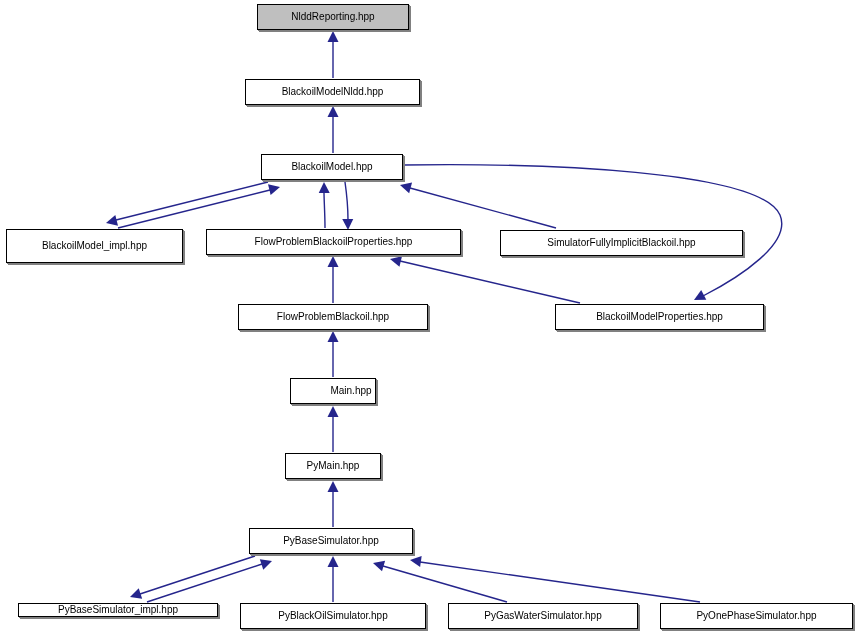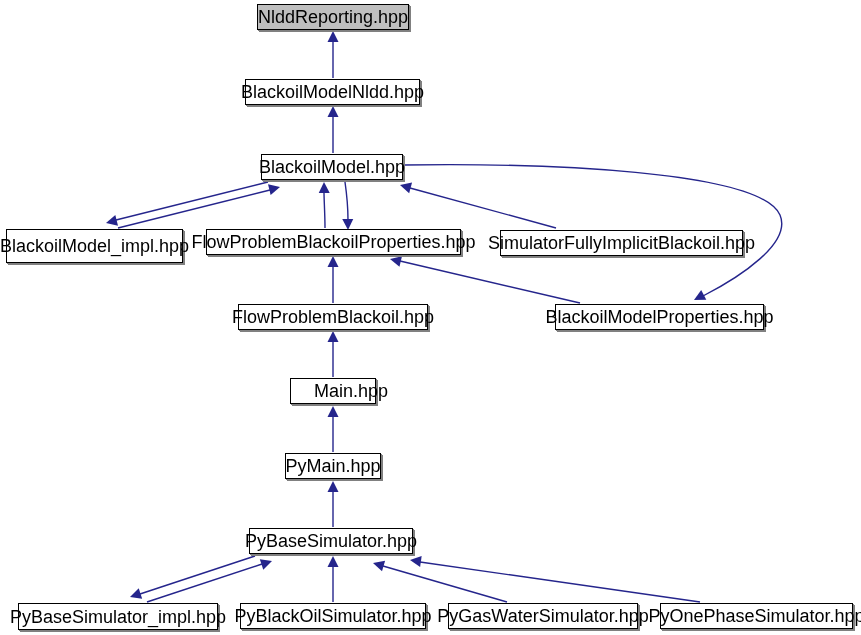--- a/index.html
+++ b/index.html
@@ -26,21 +26,21 @@
   }
   .node {
     position: absolute;
     box-sizing: border-box;
     display: flex;
     align-items: center;
     justify-content: center;
     background: #ffffff;
     border: 1px solid #000000;
     box-shadow: 1px 1px 0 0 #808080, 2px 2px 0 0 #808080;
-    font-size: 18px;
+    font-size: 10px;
     color: #000000;
     white-space: nowrap;
     line-height: 1;
     letter-spacing: 0px;
     z-index: 2;
   }
   .node.root {
     background: #bfbfbf;
   }
   .node-label {
@@ -119,21 +119,21 @@
       </div>
       <div class="node" style="left: 290px; top: 378px; width: 86px; height: 26px; padding-left: 36px;">
         <span class="node-label">Main.hpp</span>
       </div>
       <div class="node" style="left: 285px; top: 453px; width: 96px; height: 26px; justify-content: center;">
         <span class="node-label">PyMain.hpp</span>
       </div>
       <div class="node" style="left: 249px; top: 528px; width: 164px; height: 26px;">
         <span class="node-label">PyBaseSimulator.hpp</span>
       </div>
-      <div class="node" style="left: 18px; top: 603px; width: 200px; height: 27px;">
+      <div class="node" style="left: 18px; top: 603px; width: 200px; height: 14px;">
         <span class="node-label">PyBaseSimulator_impl.hpp</span>
       </div>
       <div class="node" style="left: 240px; top: 603px; width: 186px; height: 26px;">
         <span class="node-label">PyBlackOilSimulator.hpp</span>
       </div>
       <div class="node" style="left: 448px; top: 603px; width: 190px; height: 26px;">
         <span class="node-label">PyGasWaterSimulator.hpp</span>
       </div>
       <div class="node" style="left: 660px; top: 603px; width: 193px; height: 26px;">
         <span class="node-label">PyOnePhaseSimulator.hpp</span>

